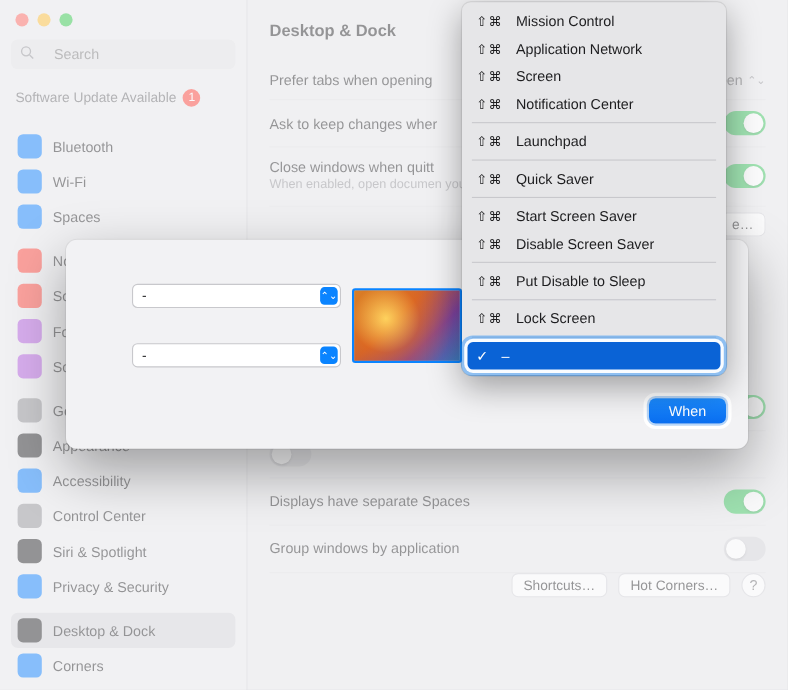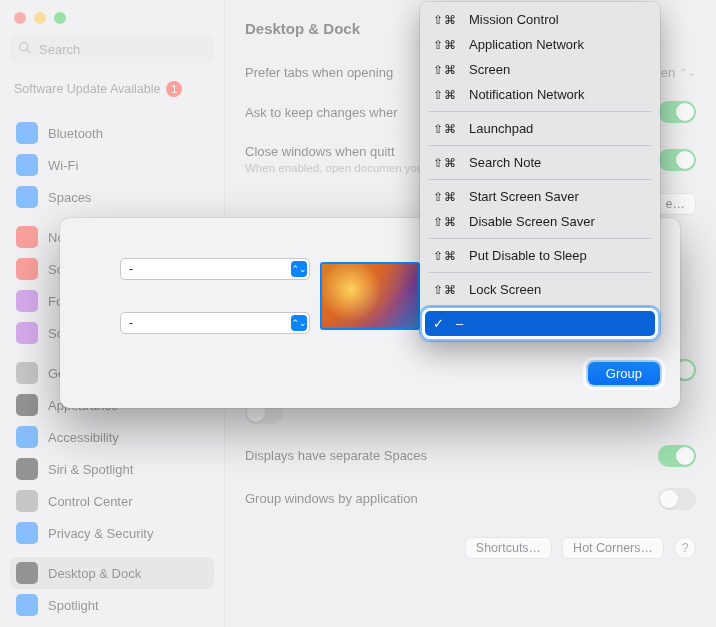--- a/index.html
+++ b/index.html
@@ -49,21 +49,21 @@
   }
   .traffic { width:12px; height:12px; border-radius:50%; }
   .tr { background: var(--red); }
   .ty { background: var(--yellow); }
   .tg { background: var(--green); }
   .search {
     display:flex; 
     background: #e2e2e4;
     border-radius: 6px;
     padding: 5px 8px;
-    gap: 6px;
+    gap: 16px;
     margin-bottom: 12px;
   }
   .search input {
     border:none; background:transparent; outline:none;
     font-size: 13px; width:100%;
     color: var(--text-secondary);
   }
   .search .si { color:#8e8e93; }
   .upd {
     display:flex; align-items:center;
@@ -131,21 +131,20 @@
     width:18px; height:18px; border-radius:50%;
     background:#fff; box-shadow:0 1px 2px rgba(0,0,0,0.2);
   }
   .toggle.on { background: var(--toggle-on); }
   .toggle.on::after { right:2px; }
   .toggle.off { background: var(--toggle-off); }
   .toggle.off::after { left:2px; }
 
   .footer-btns {
     display:flex; gap:10px; justify-content:flex-end;
-    margin-top: 16px;
     text-align: center;
   }
   .pill-btn {
     background:#fff; border:1px solid #d2d2d7;
     border-radius:6px; padding:3px 10px;
     font-size:12.5px; color:#1d1d1f;
   }
   .help-btn {
     width:22px; height:22px; border-radius:50%;
     border:1px solid #d2d2d7; background:#fff;
@@ -315,40 +314,40 @@
         </div>
         <div class="sb-item">
           <div class="sb-icon ic-black"></div>
           <span>Appearance</span>
         </div>
         <div class="sb-item">
           <div class="sb-icon ic-blue"></div>
           <span>Accessibility</span>
         </div>
         <div class="sb-item">
+          <div class="sb-icon ic-gray"></div>
+          <span>Control Center</span>
+        </div>
+        <div class="sb-item">
           <div class="sb-icon ic-black"></div>
           <span>Siri &amp; Spotlight</span>
-        </div>
-        <div class="sb-item">
-          <div class="sb-icon ic-gray"></div>
-          <span>Control Center</span>
         </div>
         <div class="sb-item">
           <div class="sb-icon ic-blue"></div>
           <span>Privacy &amp; Security</span>
         </div>
       </div>
     <div class="sb-group" id="sbg4">
         <div class="sb-item sel">
           <div class="sb-icon ic-black"></div>
           <span>Desktop &amp; Dock</span>
         </div>
         <div class="sb-item">
           <div class="sb-icon ic-blue"></div>
-          <span>Spotlight</span>
+          <span>Corners</span>
         </div>
       </div>
   </div>
 
   <div class="main">
     <div class="h1">Desktop &amp; Dock</div>
 
     <div class="row">
       <div class="row-label">Prefer tabs when opening</div>
       <div class="popup-val">
@@ -411,50 +410,50 @@
     </div>
     <div class="thumb"></div>
     <div class="dd" style="visibility:hidden"></div>
     <div class="dd">
       <span>-</span>
       <span class="caret">⌃⌄</span>
     </div>
     <div class="dd" style="visibility:hidden"></div>
   </div>
   <div class="sheet-footer">
-    <button class="done-btn">Group</button>
+    <button class="done-btn">When</button>
   </div>
 </div>
 
 <div class="menu" id="corner-menu">
     <div class="menu-item">
       <span class="mod">⇧⌘</span>
       <span>Mission Control</span>
     </div>
     <div class="menu-item">
       <span class="mod">⇧⌘</span>
       <span>Application Network</span>
     </div>
     <div class="menu-item">
       <span class="mod">⇧⌘</span>
       <span>Screen</span>
     </div>
     <div class="menu-item">
       <span class="mod">⇧⌘</span>
-      <span>Notification Network</span>
+      <span>Notification Center</span>
     </div>
     <div class="menu-sep"></div>
     <div class="menu-item">
       <span class="mod">⇧⌘</span>
       <span>Launchpad</span>
     </div>
     <div class="menu-sep"></div>
     <div class="menu-item">
       <span class="mod">⇧⌘</span>
-      <span>Search Note</span>
+      <span>Quick Saver</span>
     </div>
     <div class="menu-sep"></div>
     <div class="menu-item">
       <span class="mod">⇧⌘</span>
       <span>Start Screen Saver</span>
     </div>
     <div class="menu-item">
       <span class="mod">⇧⌘</span>
       <span>Disable Screen Saver</span>
     </div>

